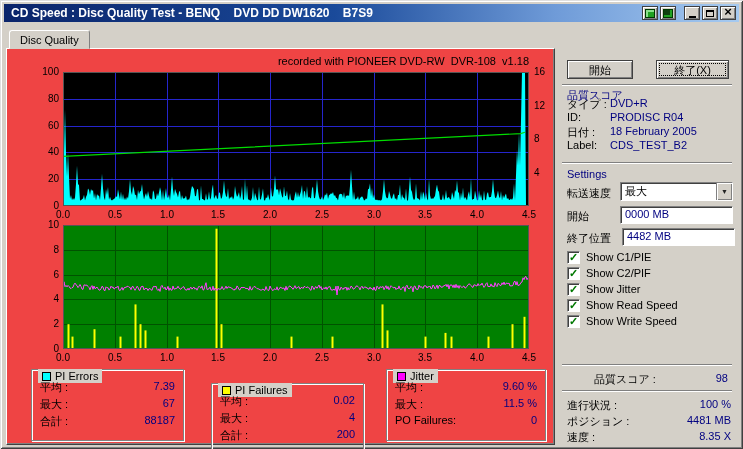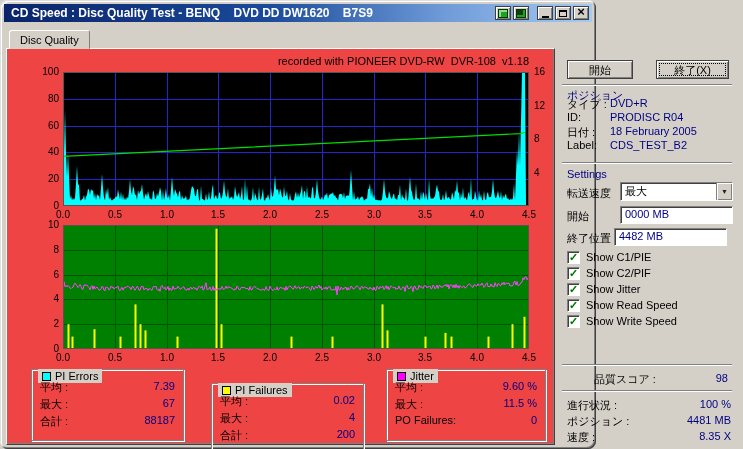--- a/index.html
+++ b/index.html
@@ -1,18 +1,18 @@
 <!DOCTYPE html>
 <html><head>
 <meta charset="utf-8">
 <style>
   * { box-sizing: border-box; margin: 0; padding: 0; }
   body { background:#d4d0c8; font-family:"Liberation Sans", sans-serif; }
-  .window{position:relative;width:596px;height:449px;background:#d4d0c8;font-size:11px;color:#000;
-    box-shadow:inset 1px 1px 0 #dfdfdf, inset -1px -1px 0 #404040, inset 2px 2px 0 #ffffff, inset -2px -2px 0 #808080;border-radius:8px;}
+  .window{position:relative;width:743px;height:449px;background:#d4d0c8;font-size:11px;color:#000;
+    box-shadow:inset 1px 1px 0 #dfdfdf, inset -1px -1px 0 #404040, inset 2px 2px 0 #ffffff, inset -2px -2px 0 #808080;}
   .titlebar{position:absolute;left:4px;top:4px;right:4px;height:18px;
     background:linear-gradient(90deg,#0a246a 0%,#1a4a9a 45%,#6f9bd8 75%,#a6caf0 100%);
     display:flex;align-items:center;padding:0 3px 0 7px;}
   .titlebar .title{color:#fff;font-weight:bold;font-size:12px;white-space:pre;overflow:hidden;}
   .tb-group{margin-left:auto;display:flex;align-items:center;gap:2px;}
   .tb-btn,.tb-tool{width:16px;height:14px;background:#d4d0c8;border:1px solid #404040;
     box-shadow:inset 1px 1px 0 #fff, inset -1px -1px 0 #808080;display:flex;align-items:center;justify-content:center;cursor:default;}
   .gap4{width:4px;height:1px;}
   .chip1{width:10px;height:9px;background:#21a121;border:1px solid #003800;box-shadow:inset 2px 2px 0 #8ae08a;}
   .chip2{width:10px;height:9px;background:#104010;border:1px solid #003800;box-shadow:inset -2px -2px 0 #21a121;}
@@ -63,21 +63,21 @@
   #end-label{left:9px;top:181px;}
   .combo{position:absolute;background:#fff;border:1px solid;border-color:#808080 #fff #fff #808080;
     box-shadow:inset 1px 1px 0 #404040;display:flex;}
   #transfer-combo{left:62px;top:132px;width:113px;height:19px;}
   .combo-text{flex:1;padding-left:4px;line-height:16px;color:#000;}
   .combo-btn{width:16px;background:#d4d0c8;border-left:1px solid #808080;box-shadow:inset 1px 1px 0 #fff, inset -1px -1px 0 #808080;
     display:flex;align-items:center;justify-content:center;font-size:7px;color:#222;}
   .tbox{position:absolute;background:#fff;border:1px solid;border-color:#808080 #fff #fff #808080;
     box-shadow:inset 1px 1px 0 #404040;line-height:15px;padding-left:4px;color:#000080;}
   #start-box{left:62px;top:156px;width:113px;height:18px;}
-  #end-box{left:56px;top:178px;width:113px;height:18px;}
+  #end-box{left:64px;top:178px;width:113px;height:18px;}
   #checkbox-list{position:absolute;left:9px;top:200px;width:164px;}
   .cbrow{position:relative;height:16px;}
   .cbbox{position:absolute;left:0;top:1px;width:13px;height:13px;background:#fff;border:1px solid;border-color:#808080 #fff #fff #808080;
     box-shadow:inset 1px 1px 0 #404040;display:flex;align-items:center;justify-content:center;}
   .check{color:#007800;font-size:11px;font-weight:bold;line-height:1;margin-top:-1px;}
   .cblabel{position:absolute;left:19px;top:1px;}
   #quality-label{position:absolute;left:9px;top:322px;margin-left:27px;}
   #quality-value{position:absolute;right:10px;top:322px;color:#000080;text-align:right;}
   #status-rows{position:absolute;left:9px;top:348px;width:164px;}
   .statusrows .prow{height:16px;}
@@ -273,21 +273,21 @@
           </div>
         </div>
       </div>
   </div>
 
   <div class="rightpanel">
     <button class="btn" id="btn-start">開始</button>
     <button class="btn focused" id="btn-exit">終了(X)</button>
 
     <div class="sep" id="sep1"></div>
-    <div class="sectitle" id="disc-title">ポジション</div>
+    <div class="sectitle" id="disc-title">品質スコア</div>
     <div id="disc-info-rows" class="disc">
         <div class="prow">
           <span class="plabel">タイプ :</span>
           <span class="pvalue">DVD+R</span>
         </div>
         <div class="prow">
           <span class="plabel">ID:</span>
           <span class="pvalue">PRODISC R04</span>
         </div>
         <div class="prow">

